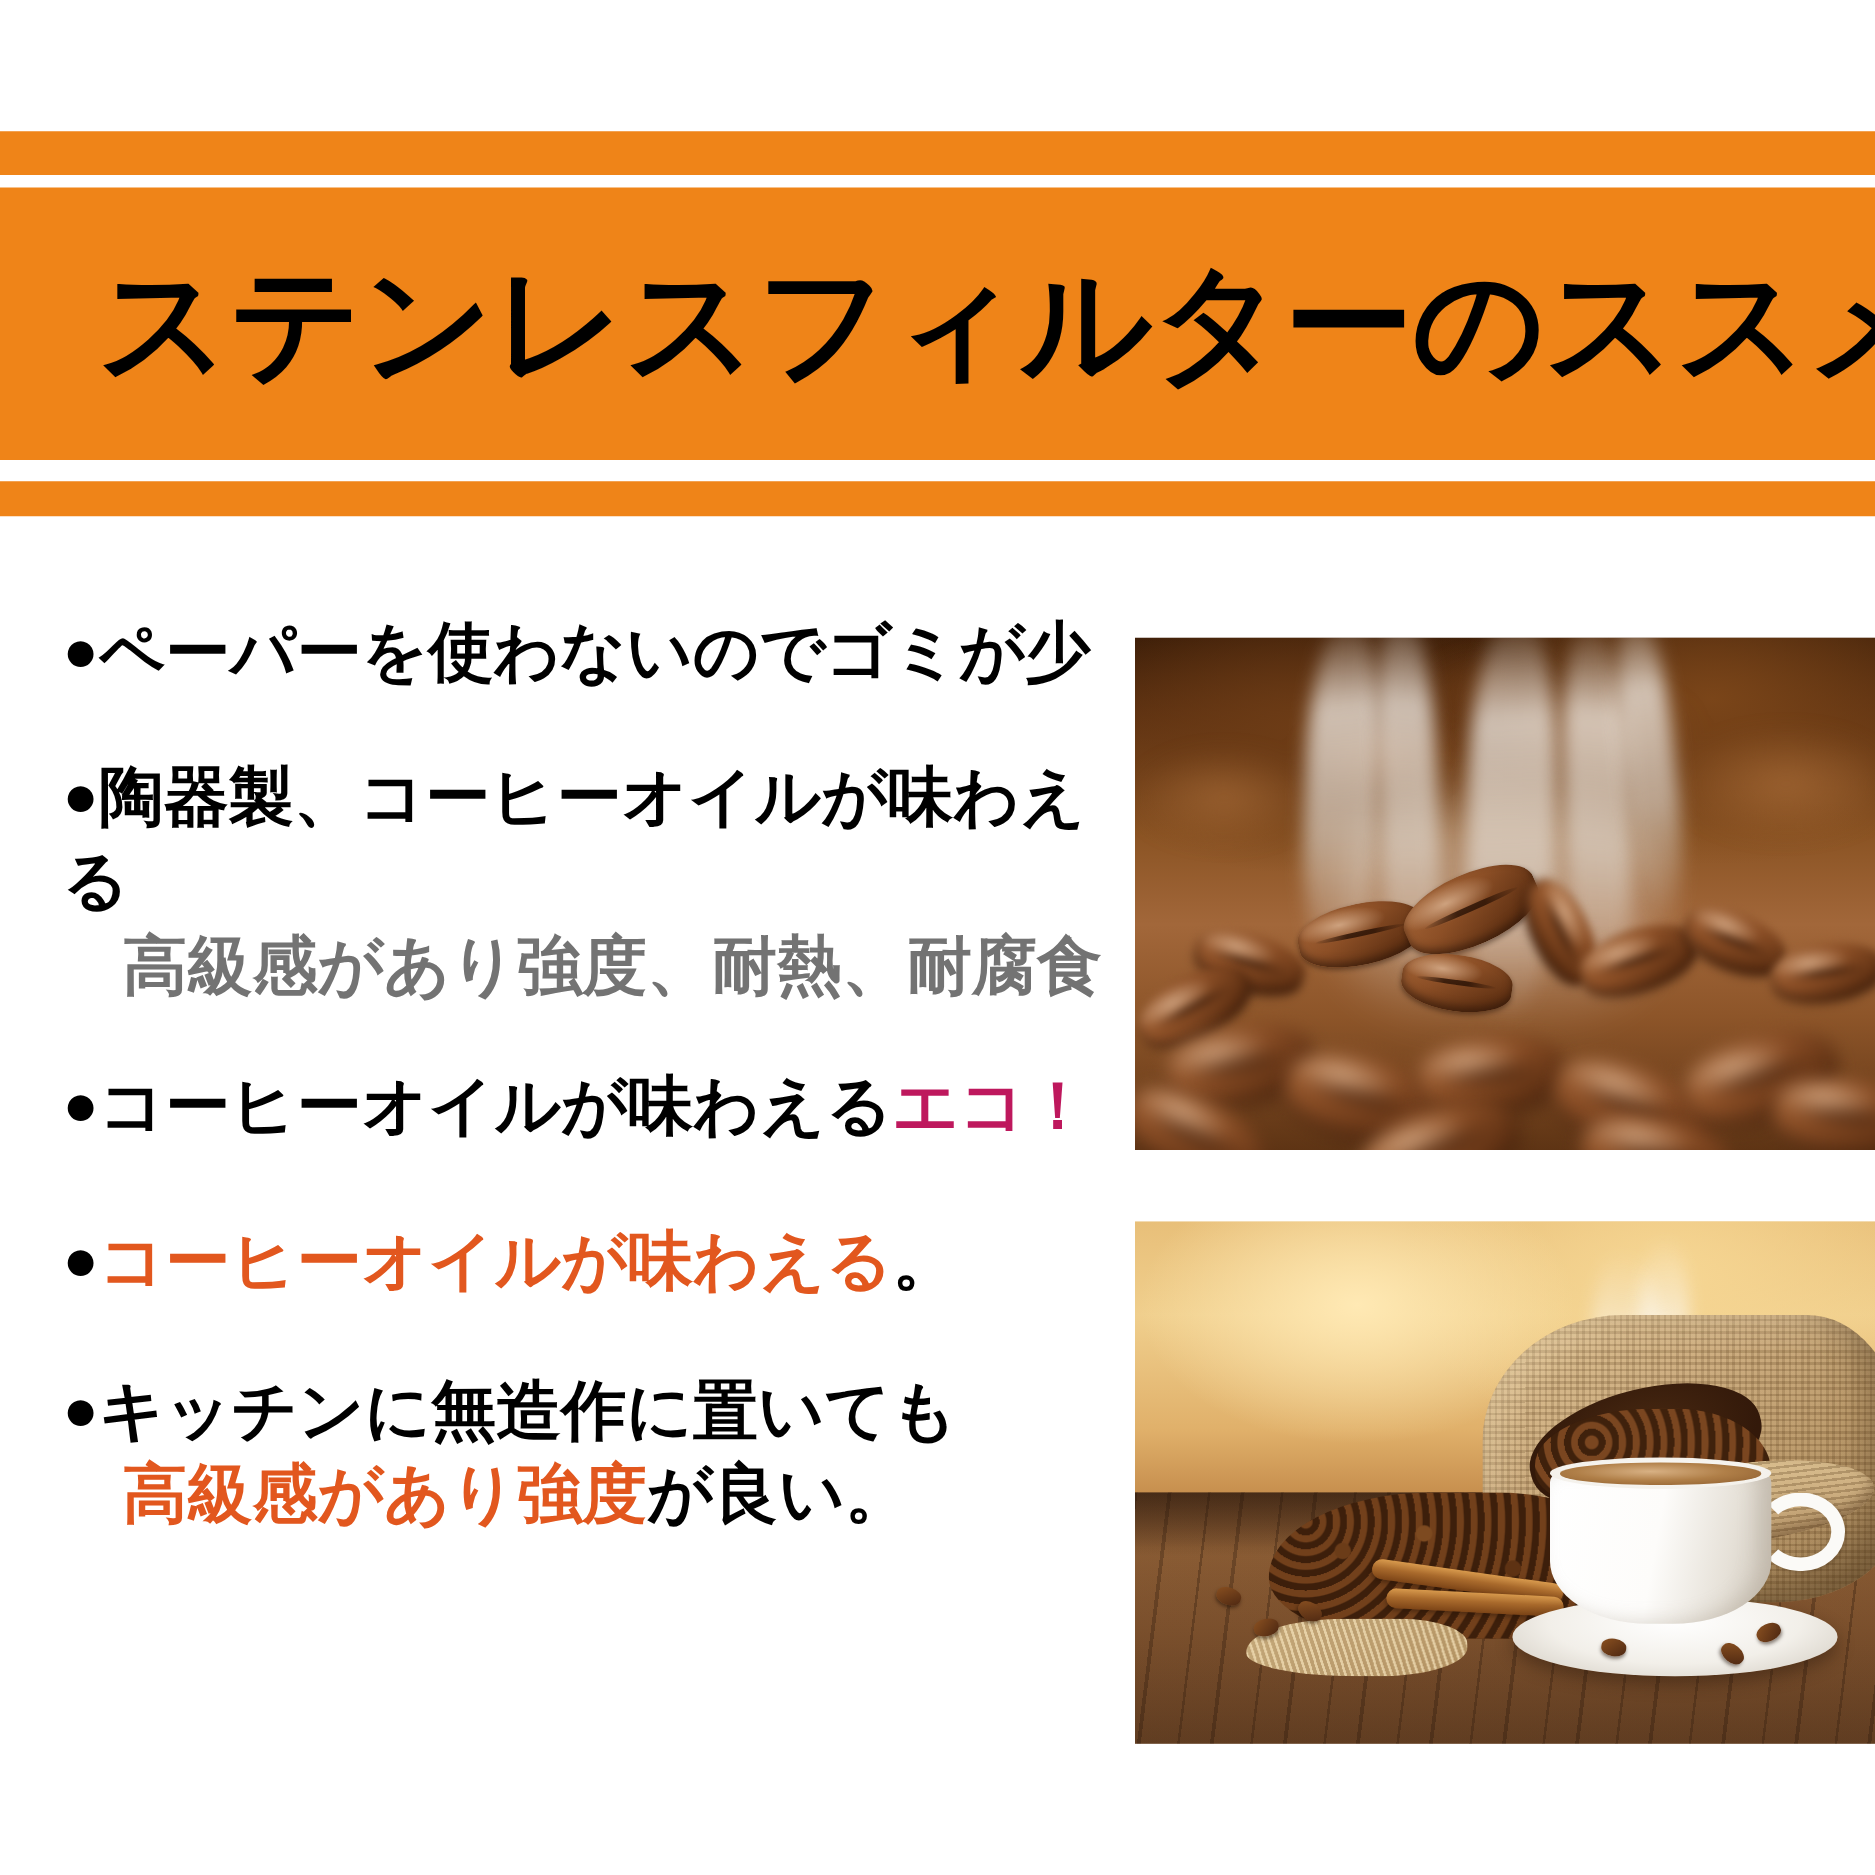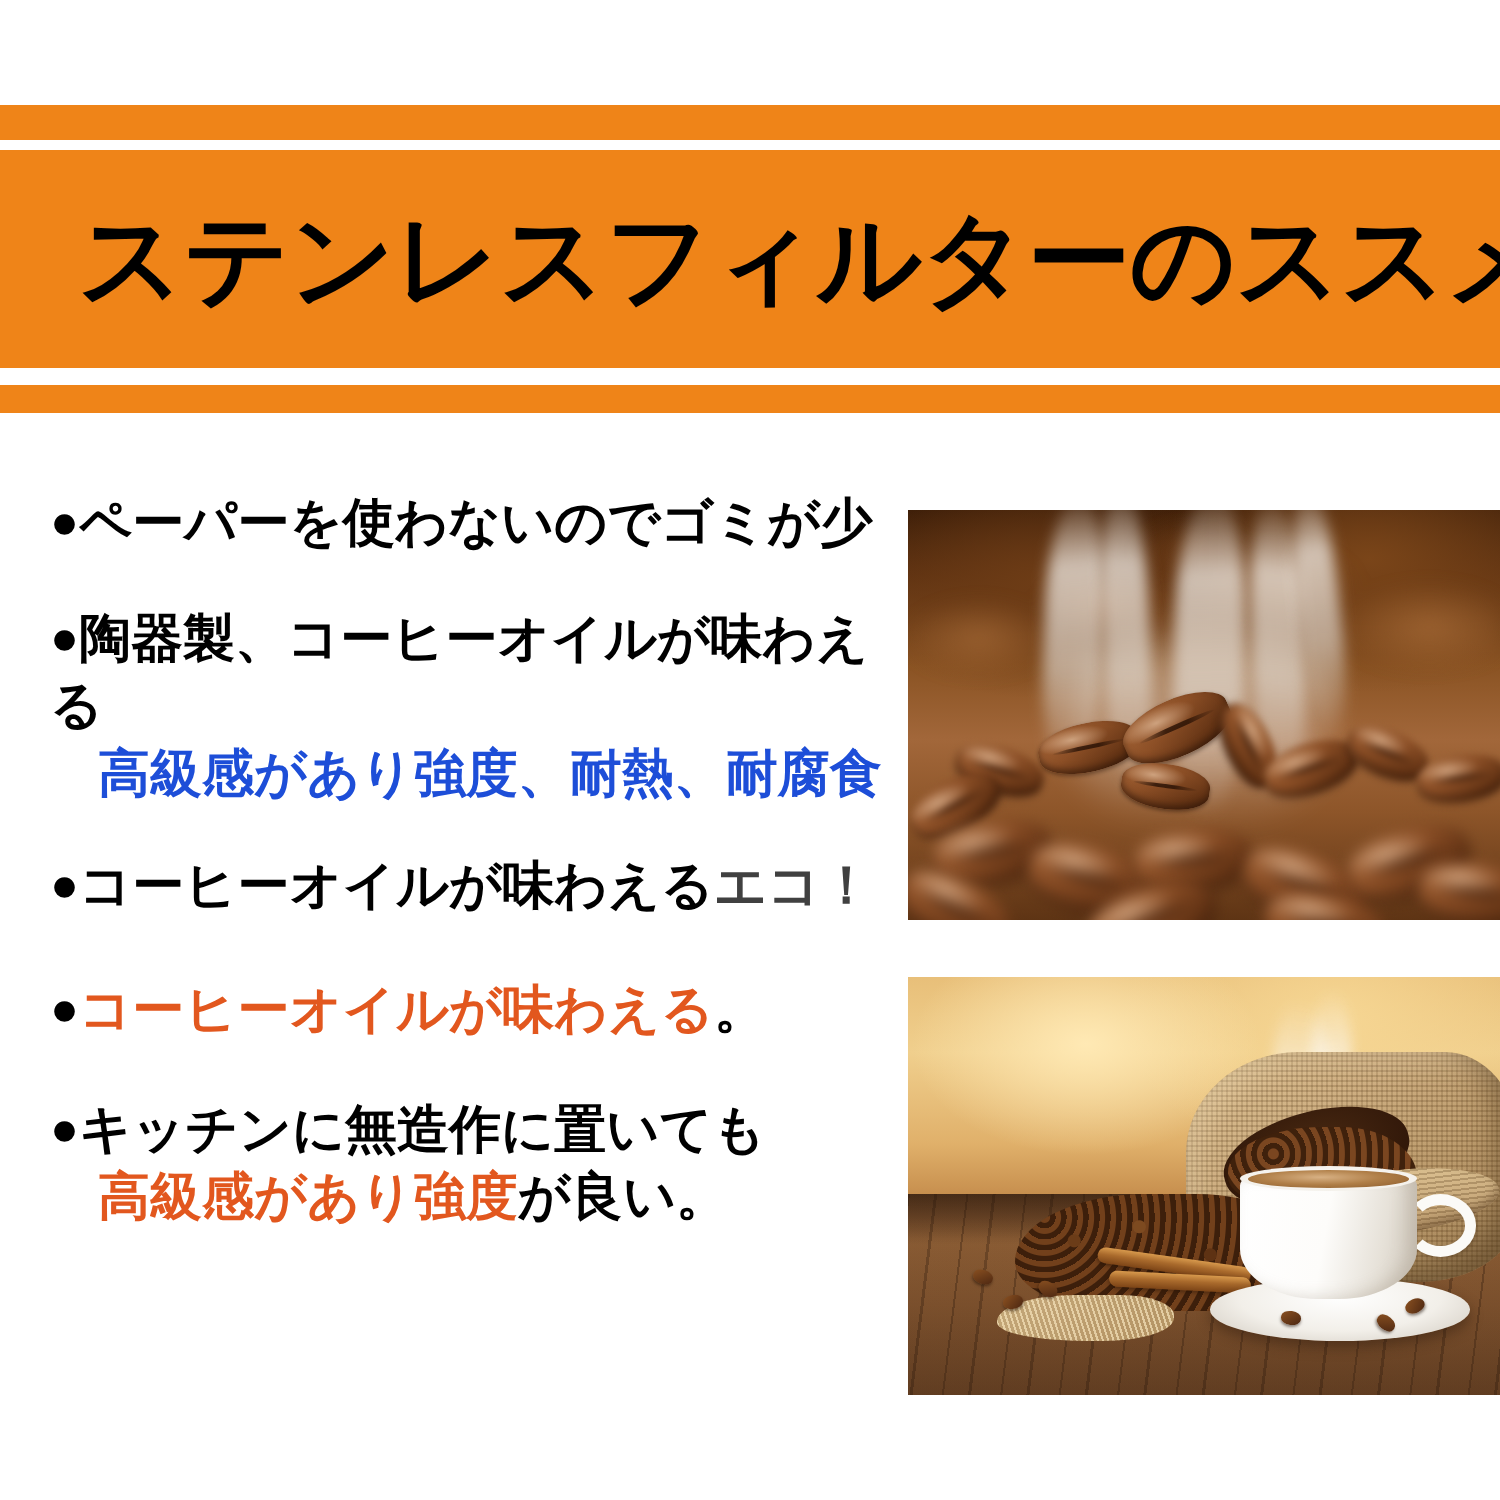--- a/index.html
+++ b/index.html
@@ -248,26 +248,26 @@
 
 <div id="features-list">
 
   <div class="feature-item">
     <span class="bullet-dot">●</span><span>ペーパーを使わないのでゴミが少</span>
   </div>
 
   <div class="feature-item">
     <span class="bullet-dot">●</span><span>陶器製、コーヒーオイルが味わえる</span>
     <span class="line2">
-      <span class="hl" style="color: #1d4ed8; margin-top: 33px;">高級感があり強度、耐熱、耐腐食</span>
+      <span class="hl" style="color: #737373; margin-top: 33px;">高級感があり強度、耐熱、耐腐食</span>
     </span>
   </div>
 
   <div class="feature-item">
-    <span class="bullet-dot">●</span><span>コーヒーオイルが味わえる</span><span class="hl" style="color: #404040; margin-top: 28px;">エコ！</span>
+    <span class="bullet-dot">●</span><span>コーヒーオイルが味わえる</span><span class="hl" style="color: #be185d; margin-top: 28px;">エコ！</span>
   </div>
 
   <div class="feature-item">
     <span class="bullet-dot">●</span><span class="hl" style="color: rgb(226, 87, 30);">コーヒーオイルが味わえる</span><span>。</span>
   </div>
 
   <div class="feature-item">
     <span class="bullet-dot">●</span><span>キッチンに無造作に置いても</span>
     <span class="line2">
       <span class="hl" style="color: rgb(226, 87, 30);">高級感があり強度</span><span>が良い。</span>

